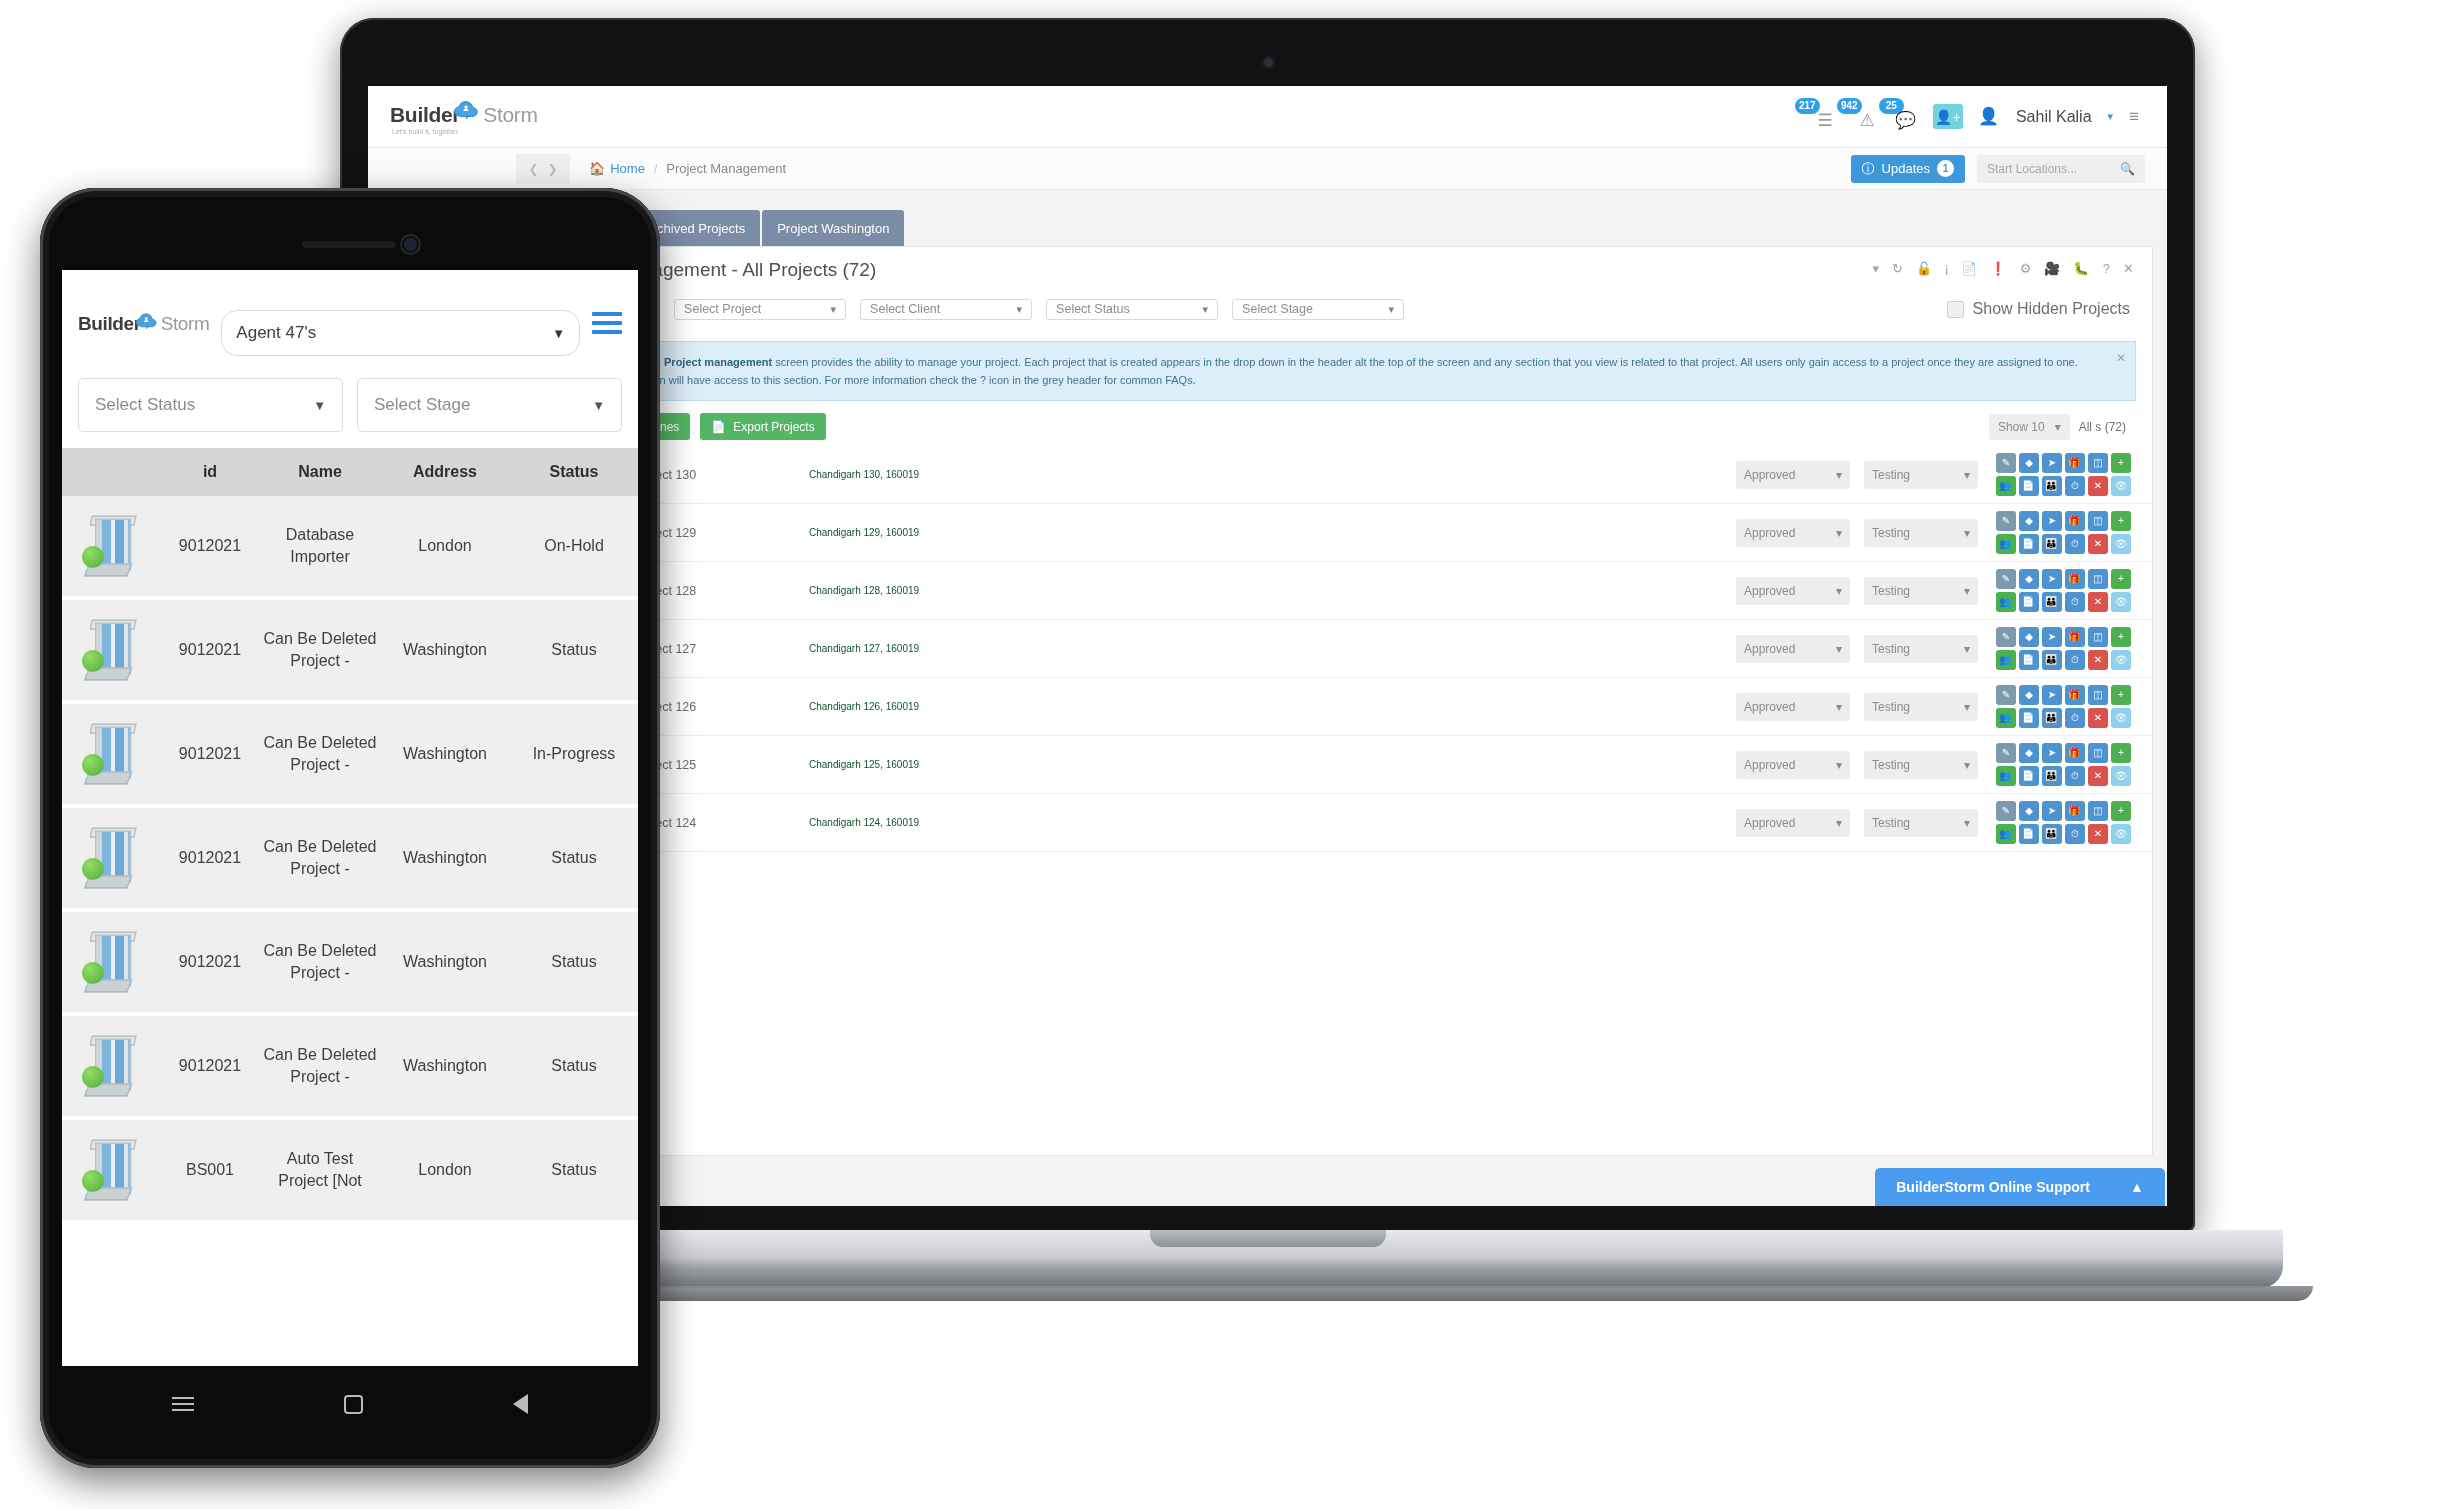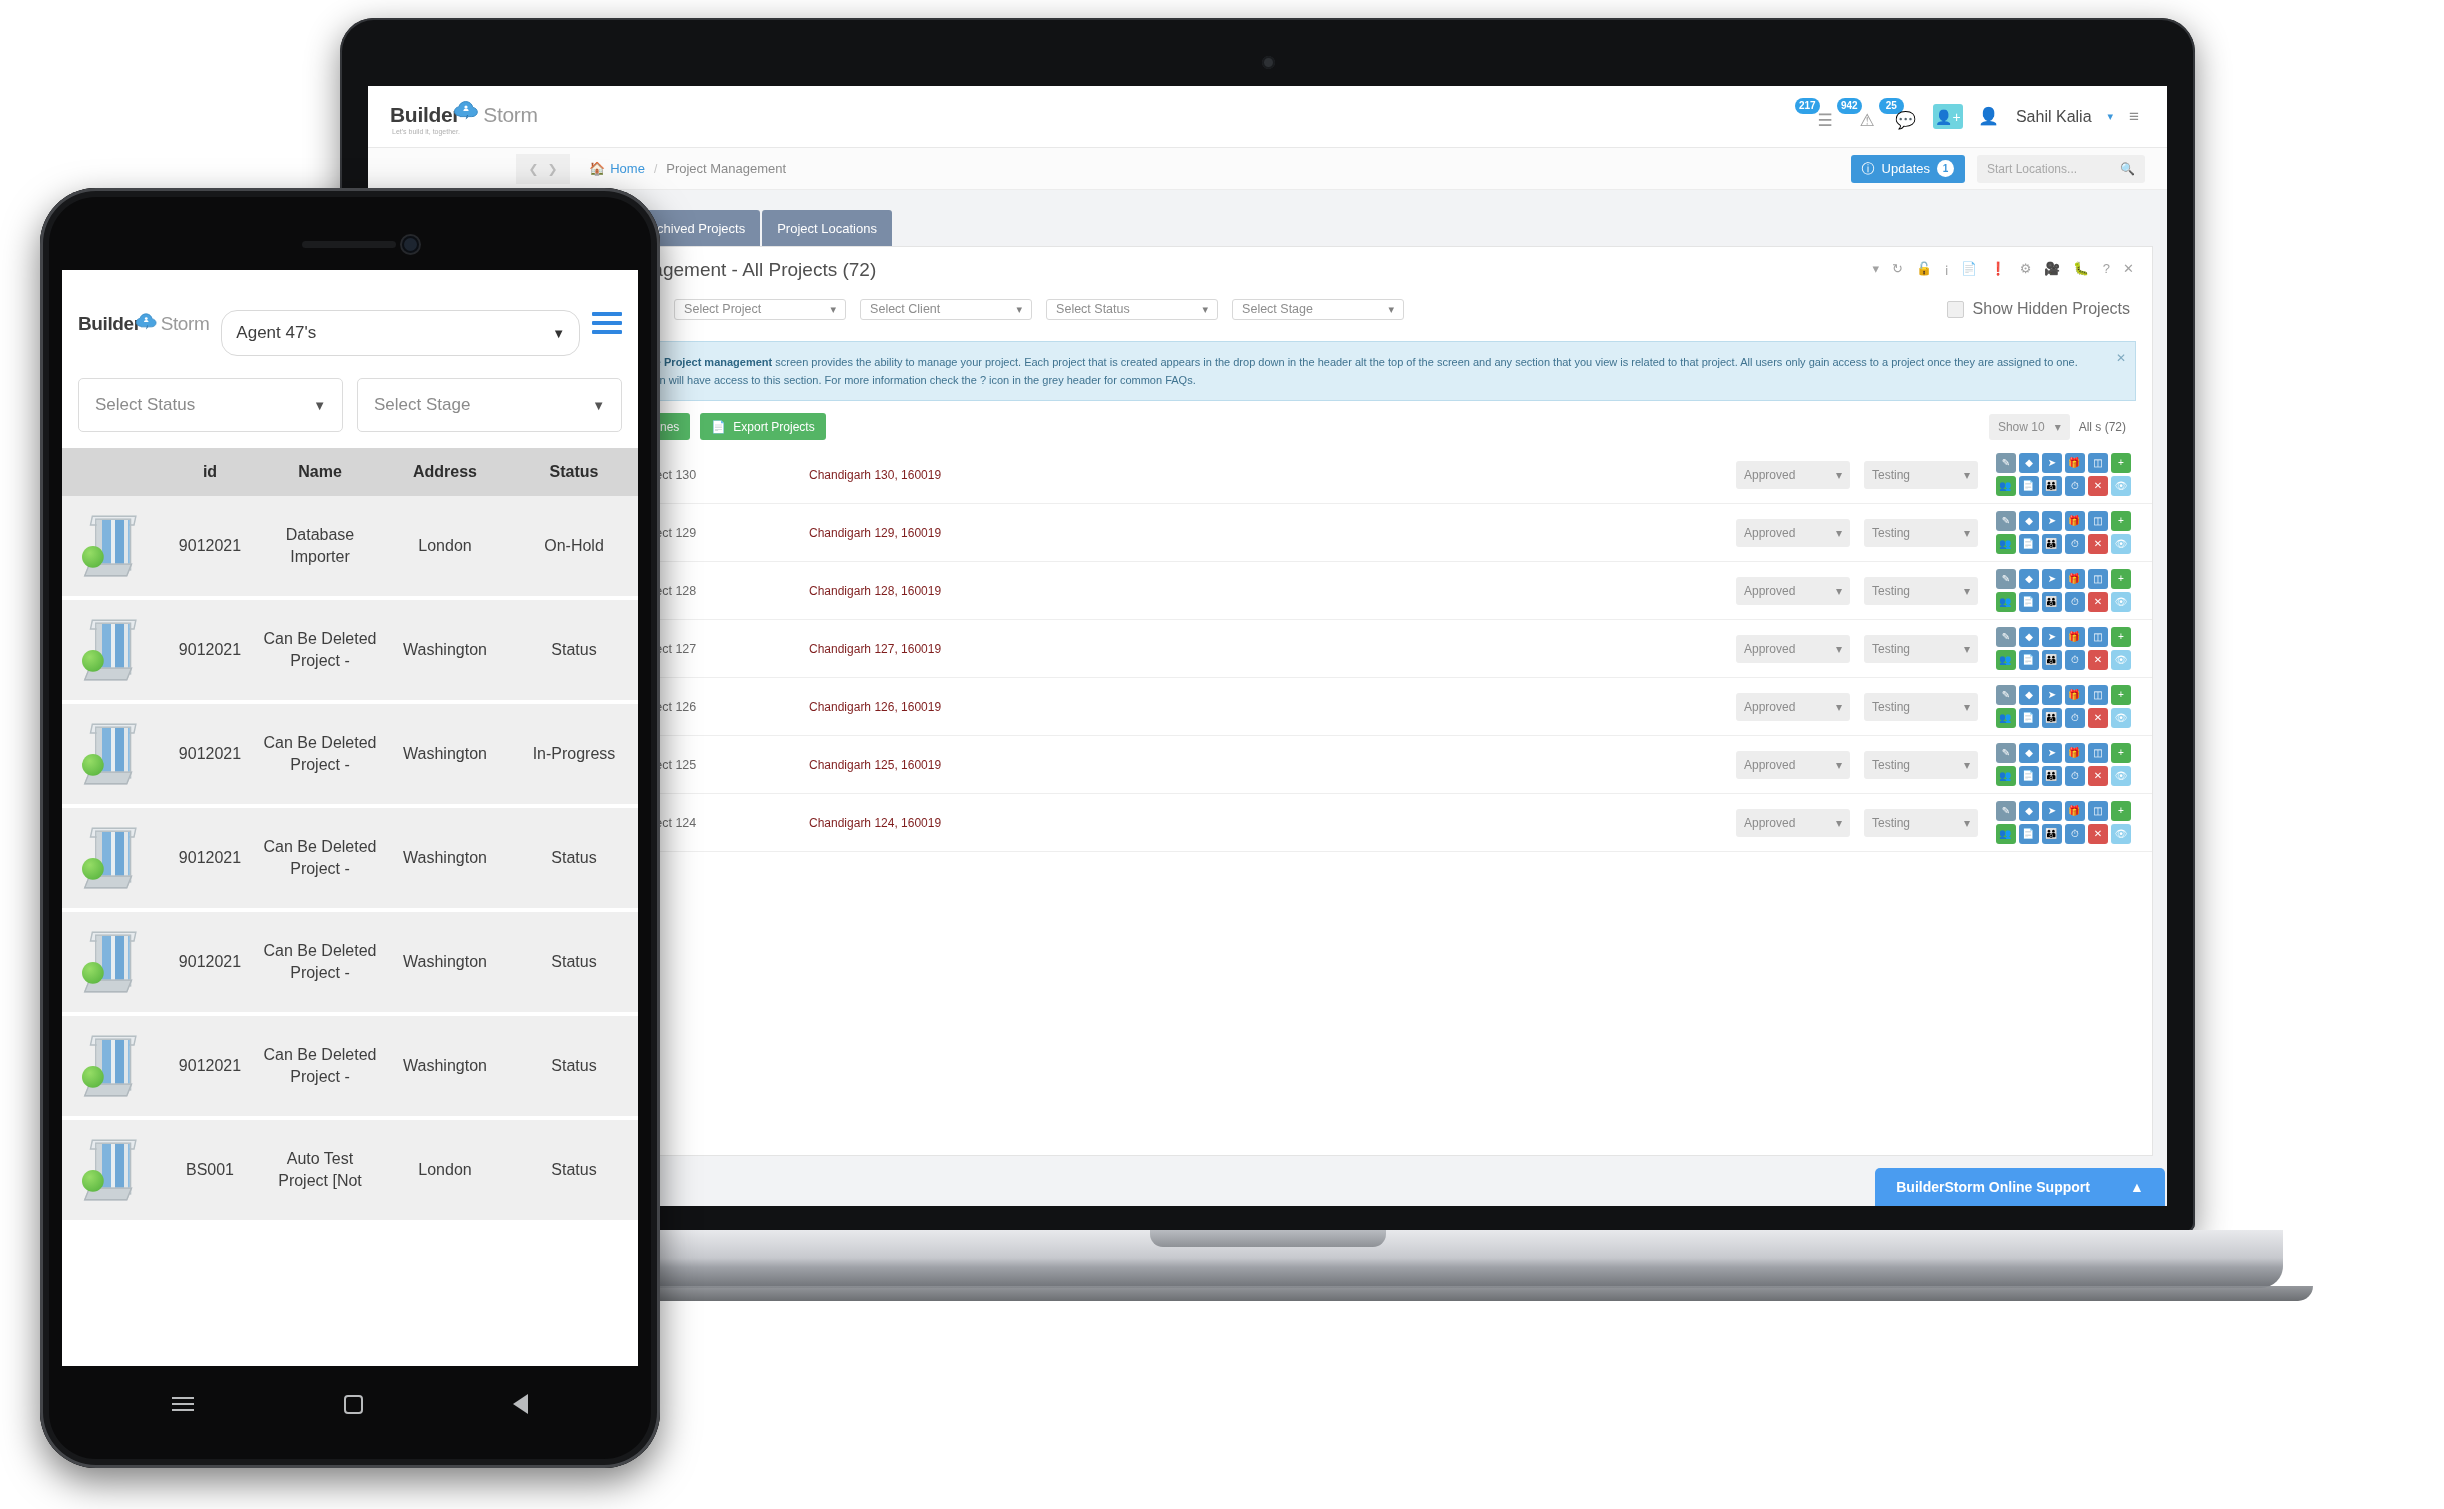--- a/index.html
+++ b/index.html
@@ -156,21 +156,21 @@
   }
   .alls { color:#6f6f6f; font-size:12px; }
 
   
   .tbl { margin-top:6px; }
   .trow {
     display:flex; align-items:center; height:58px; border-bottom:1px solid #eeeeee; padding:0 12px 0 16px;
   }
   .c-icon { width:58px; flex:0 0 58px; }
   .c-name { width:200px; flex:0 0 200px; font-size:12.5px; color:#6c6c6c; padding-left:24px; }
-  .c-addr { width:250px; flex:0 0 250px; font-size:12px; color:#7f1d1d; }
+  .c-addr { width:250px; flex:0 0 250px; font-size:10px; color:#14532d; }
   .c-status { flex:1; display:flex; gap:14px; justify-content:flex-end; padding-right:18px; }
   .mini-sel {
     width:114px; height:28px; background:#ededed; border-radius:3px; display:flex;
     align-items:center; justify-content:space-between; padding:0 8px; color:#8b8b8b; font-size:12px;
   }
   .c-acts { flex:0 0 144px; display:flex; flex-wrap:wrap; gap:3px; align-content:center; }
   .act {
     width:20px; height:20px; border-radius:3px; display:flex; align-items:center;
     justify-content:center; color:#fff; font-size:10px; line-height:1;
   }
@@ -348,21 +348,21 @@
 
         <div class="content">
           <div class="tabs">
             <div class="tab active">
               <span>All Projects</span>
             </div>
             <div class="tab idle">
               <span>Archived Projects</span>
             </div>
             <div class="tab idle">
-              <span>Project Locations</span>
+              <span>Project Washington</span>
             </div>
           </div>
 
           <div class="panel">
             <div class="panel-head">
               <span class="panel-title">Project Management - All Projects (72)</span>
               <div class="panel-tools">
                 <span>▾</span>
                 <span>↻</span>
                 <span>🔓</span>

